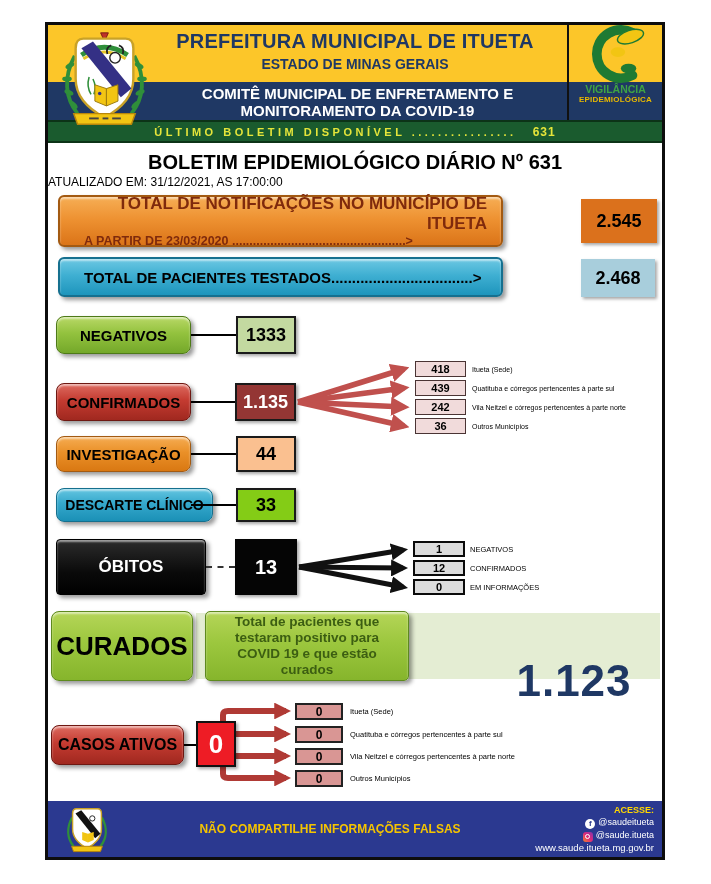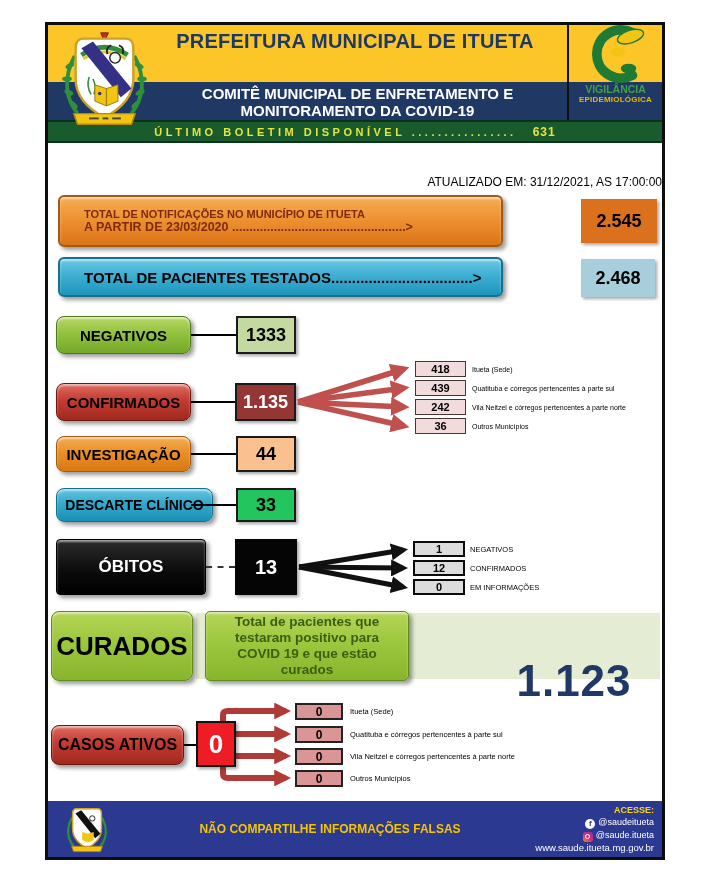--- a/index.html
+++ b/index.html
@@ -25,21 +25,21 @@
 
   .crest { position:absolute; left:8px; top:4px; width:97px; height:100px; }
   .ve-logo { position:absolute; right:0; top:0; width:95px; height:95px;
              border-left:2px solid #111; text-align:center; }
   .ve-text1 { color:#3FA344; font-weight:bold; font-size:10.5px; margin-top:-4px; }
   .ve-text2 { color:#E8B800; font-weight:bold; font-size:8px; letter-spacing:.2px; }
 
   
   .doc-title { position:absolute; left:0; right:0; top:126px; text-align:center;
                font-size:20px; font-weight:bold; color:#000; }
-  .doc-sub   { position:absolute; left:0; right:0; top:150px; text-align:right;
+  .doc-sub   { position:absolute; left:0; right:0; top:150px; text-align:left;
                font-size:12px; color:#000; }
 
   
   .btn { position:absolute; border-radius:8px; display:flex; align-items:center; justify-content:center;
          font-weight:bold; color:#000; text-align:center;
          box-shadow:3px 3px 4px rgba(0,0,0,.40), inset 0 2px 2px rgba(255,255,255,.55);
          border:1.5px solid rgba(0,0,0,.45); }
   .vbox { position:absolute; display:flex; align-items:center; justify-content:center;
           font-weight:bold; color:#000; border:2px solid #1a1a1a;
           box-shadow:2px 2px 3px rgba(0,0,0,.35); font-size:18px; }
@@ -55,21 +55,21 @@
   .bar-cyan   { background:linear-gradient(180deg,#6CC8E3 0%,#3FAFD2 45%,#1E95BC 100%);
                 border:2px solid #16708F; }
   .box-cyan-light { background:#A8CEDC; border:none; }
   .btn-green  { background:linear-gradient(180deg,#B8D866 0%,#93C23E 45%,#74A82A 100%); border-color:#4E7A18; }
   .box-green-light { background:#C3D9A0; }
   .btn-red    { background:linear-gradient(180deg,#DD6B60 0%,#C43B31 45%,#A0281F 100%); border-color:#6E1812; }
   .box-maroon { background:#943634; color:#fff; }
   .btn-orange { background:linear-gradient(180deg,#F5AC52 0%,#EA9028 45%,#D97812 100%); border-color:#A35A12; }
   .box-orange-light { background:#FAC090; }
   .btn-cyan   { background:linear-gradient(180deg,#63C5E0 0%,#35A8CC 45%,#1B90B6 100%); border-color:#15708E; }
-  .box-cyan2  { background:#22c55e; }
+  .box-cyan2  { background:#84cc16; }
   .btn-black  { background:linear-gradient(180deg,#2c2c2c 0%,#0a0a0a 60%,#000 100%);
                 color:#fff; border-radius:4px; border-color:#000; }
   .box-black  { background:#050505; color:#fff; border:none; }
   .btn-lime   { background:linear-gradient(180deg,#B5D558 0%,#9CC73E 45%,#86B52C 100%); border-color:#5E8A1E; }
   .pale-band  { position:absolute; background:#E4EDD3; }
   .desc-lime  { color:#3C5E12; font-size:13.5px; line-height:16px; padding:2px 8px; }
   .curados-num { position:absolute; display:flex; align-items:center; justify-content:center;
                  font-weight:bold; font-size:44px; color:#1F3864; letter-spacing:1px; }
   .box-redzero { background:#EE1C25; color:#fff; border:2.5px solid #111; font-size:26px; z-index:3; }
   .bd-pink  { background:#F1DBDB; border:1.5px solid #4a3434; }
@@ -99,20 +99,21 @@
   <div class="frame">
 
     <div class="band-yellow"></div>
     <div class="band-blue"></div>
     <div class="band-green">
       <span class="last-bulletin">ÚLTIMO BOLETIM DISPONÍVEL ................</span>
       <span class="last-bulletin"><b>631</b></span>
     </div>
 
     <div class="org-title">PREFEITURA MUNICIPAL DE ITUETA</div>
+    <div class="org-state">ESTADO DE MINAS GERAIS</div>
     <div class="committee">
       <div>COMITÊ MUNICIPAL DE ENFRETAMENTO E</div>
       <div>MONITORAMENTO DA COVID-19</div>
     </div>
 
     <div class="crest">
       <svg viewBox="0 0 100 104" width="97" height="100">
         <path d="M19,28 C7,50 9,72 22,88" stroke="#2F8F3A" stroke-width="4" fill="none"></path>
         <ellipse cx="14" cy="38" rx="5" ry="2.5" fill="#2F8F3A" transform="rotate(-30 14 38)"></ellipse>
         <ellipse cx="11" cy="52" rx="5" ry="2.5" fill="#2F8F3A"></ellipse>
@@ -146,24 +147,25 @@
       <svg viewBox="0 0 90 60" width="90" height="58">
         <path d="M62,8 A25,25 0 1 0 62,52" stroke="#1F7A33" stroke-width="10" fill="none" stroke-linecap="round"></path>
         <ellipse cx="60" cy="12" rx="14" ry="6.5" fill="#F2C513" stroke="#1F7A33" stroke-width="1.5" transform="rotate(-18 60 12)"></ellipse>
         <ellipse cx="47" cy="28" rx="7.5" ry="5" fill="#F2C513"></ellipse>
         <ellipse cx="58" cy="45" rx="8" ry="5" fill="#1F7A33"></ellipse>
       </svg>
       <div class="ve-text1">VIGILÂNCIA</div>
       <div class="ve-text2">EPIDEMIOLÓGICA</div>
     </div>
 
+    <div class="doc-title">BOLETIM EPIDEMIOLÓGICO DIÁRIO Nº 631</div>
     <div class="doc-sub">ATUALIZADO EM: 31/12/2021, AS 17:00:00</div>
 
     <div class="btn bar-orange" style="left:10px; top:170px; width:445px; height:52px; border-radius:6px; flex-direction:column; align-items:stretch; justify-content:center; padding:2px 14px 2px 24px;">
-      <div style="font-size:11px; text-align:left;">TOTAL DE NOTIFICAÇÕES NO MUNICÍPIO DE ITUETA</div>
+      <div style="font-size:17px; text-align:right;">TOTAL DE NOTIFICAÇÕES NO MUNICÍPIO DE ITUETA</div>
       <div style="font-size:12.5px; text-align:left;">A PARTIR DE 23/03/2020 ..................................................&gt;</div>
     </div>
     <div class="vbox box-orange" style="left:533px; top:174px; width:76px; height:44px;">2.545</div>
 
     <div class="btn bar-cyan" style="left:10px; top:232px; width:445px; height:40px; border-radius:6px; justify-content:flex-start; padding-left:24px; font-size:15px;">TOTAL DE PACIENTES TESTADOS..................................&gt;</div>
     <div class="vbox box-cyan-light" style="left:533px; top:234px; width:74px; height:38px;">2.468</div>
 
     <div class="btn btn-green" style="left:8px; top:291px; width:135px; height:38px; font-size:15px;">NEGATIVOS</div>
     <div class="hline" style="left:143px; top:309px; width:45px;"></div>
     <div class="vbox box-green-light" style="left:188px; top:291px; width:60px; height:38px;">1333</div>

